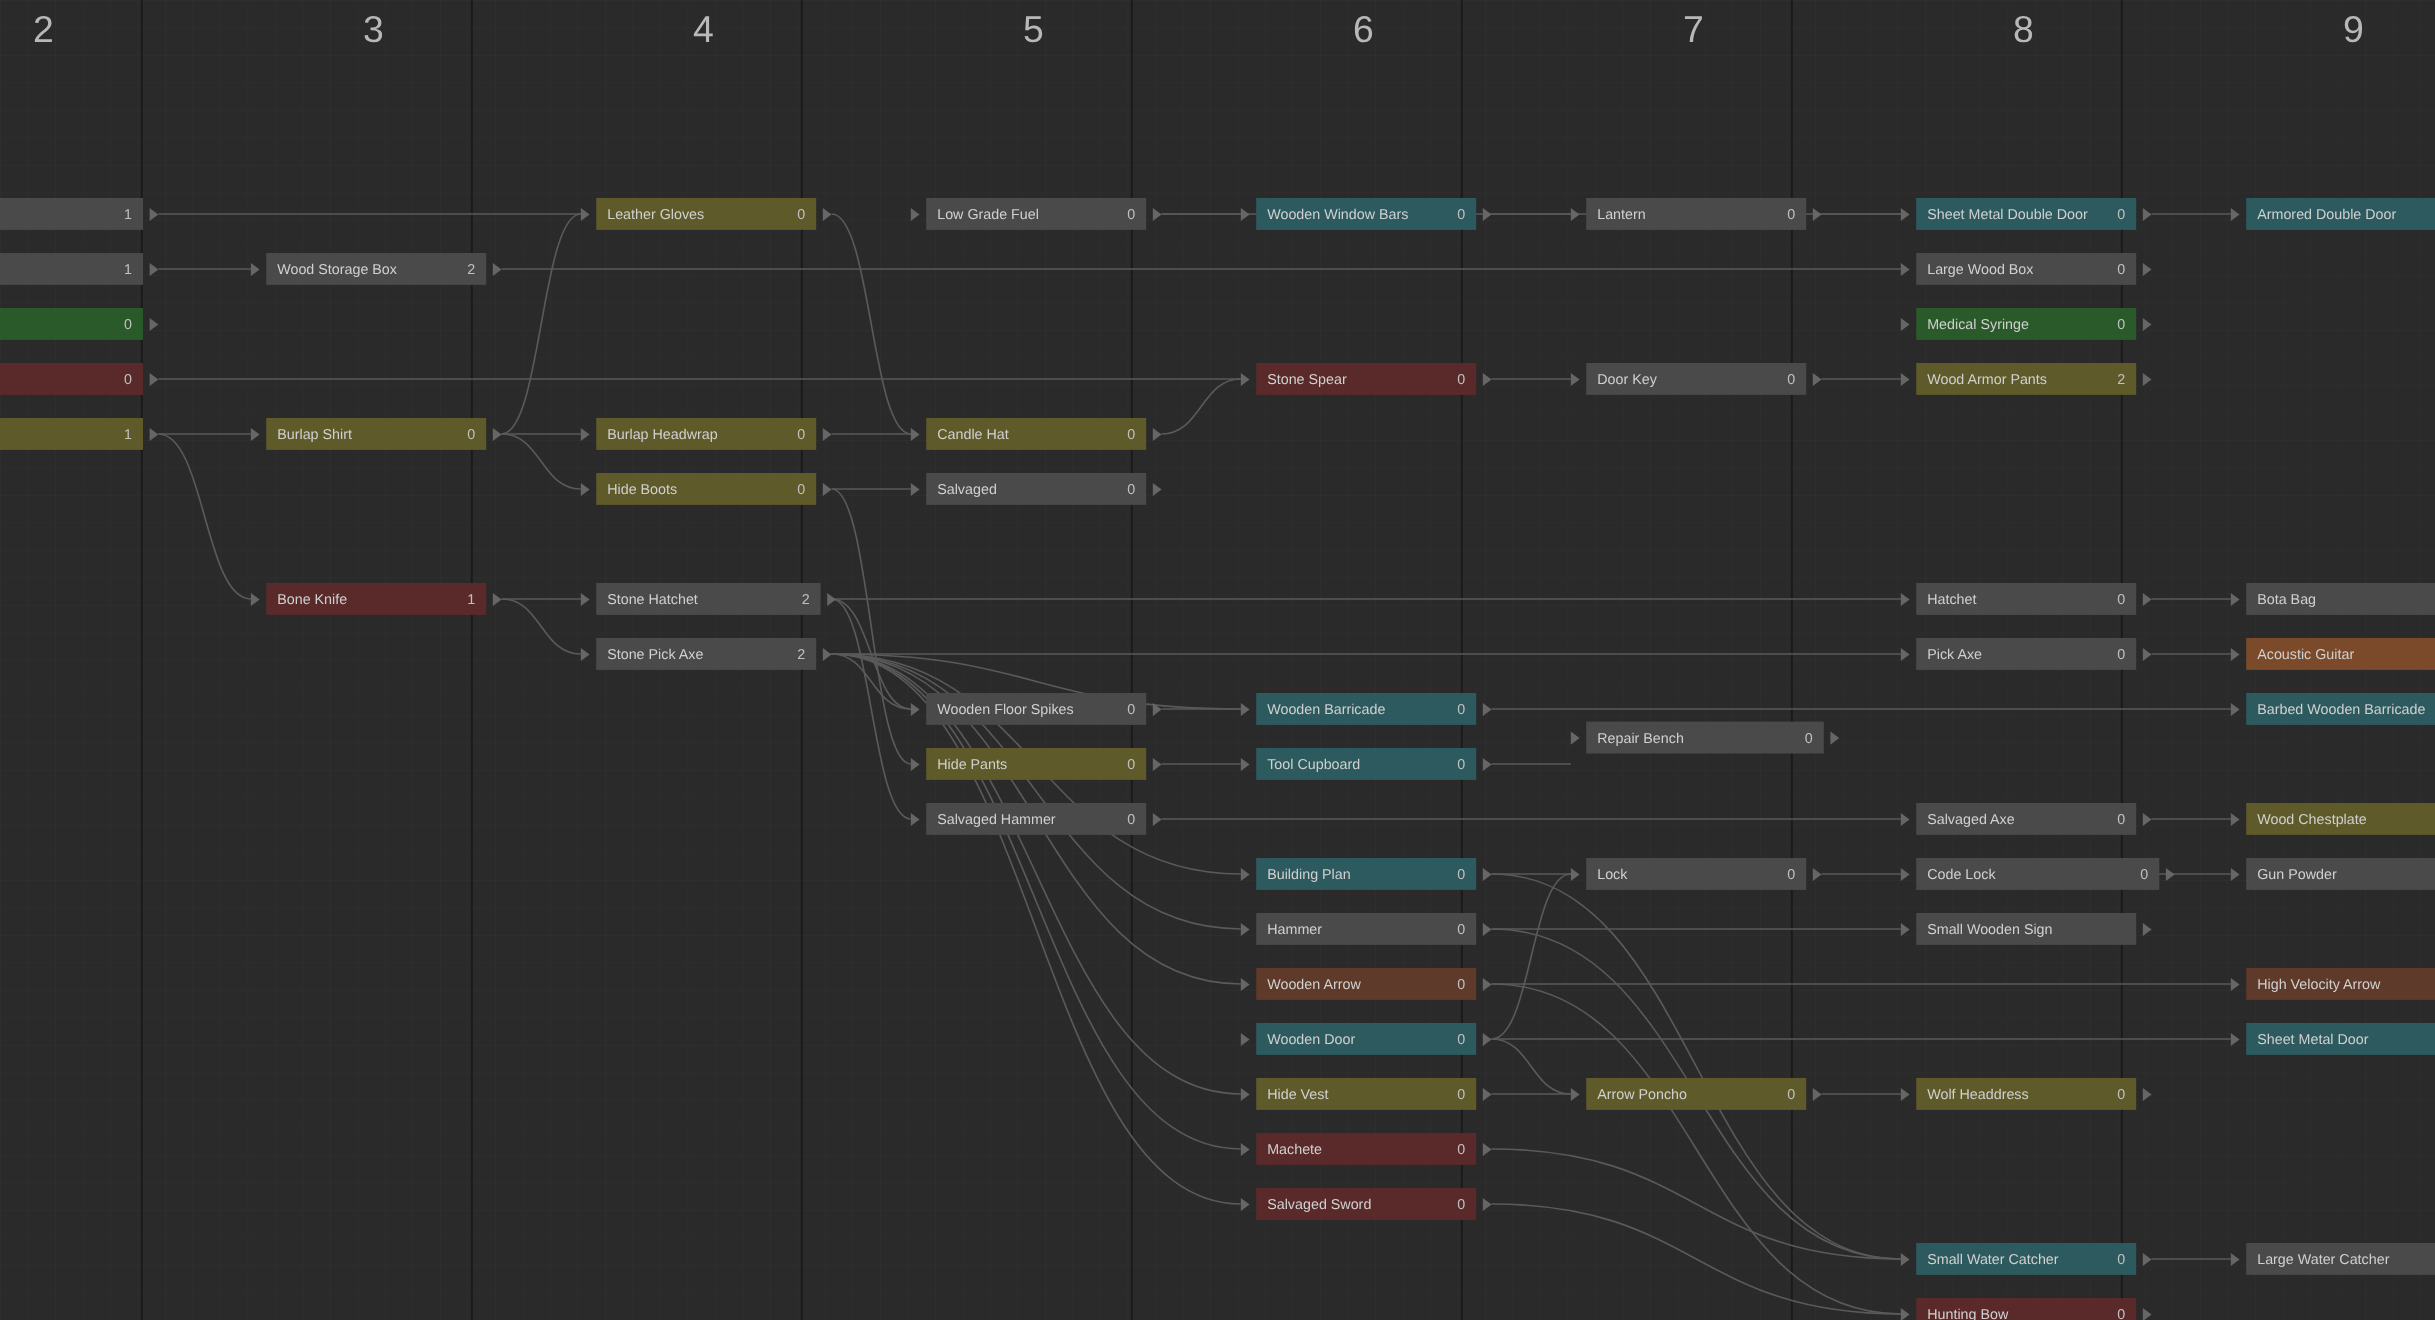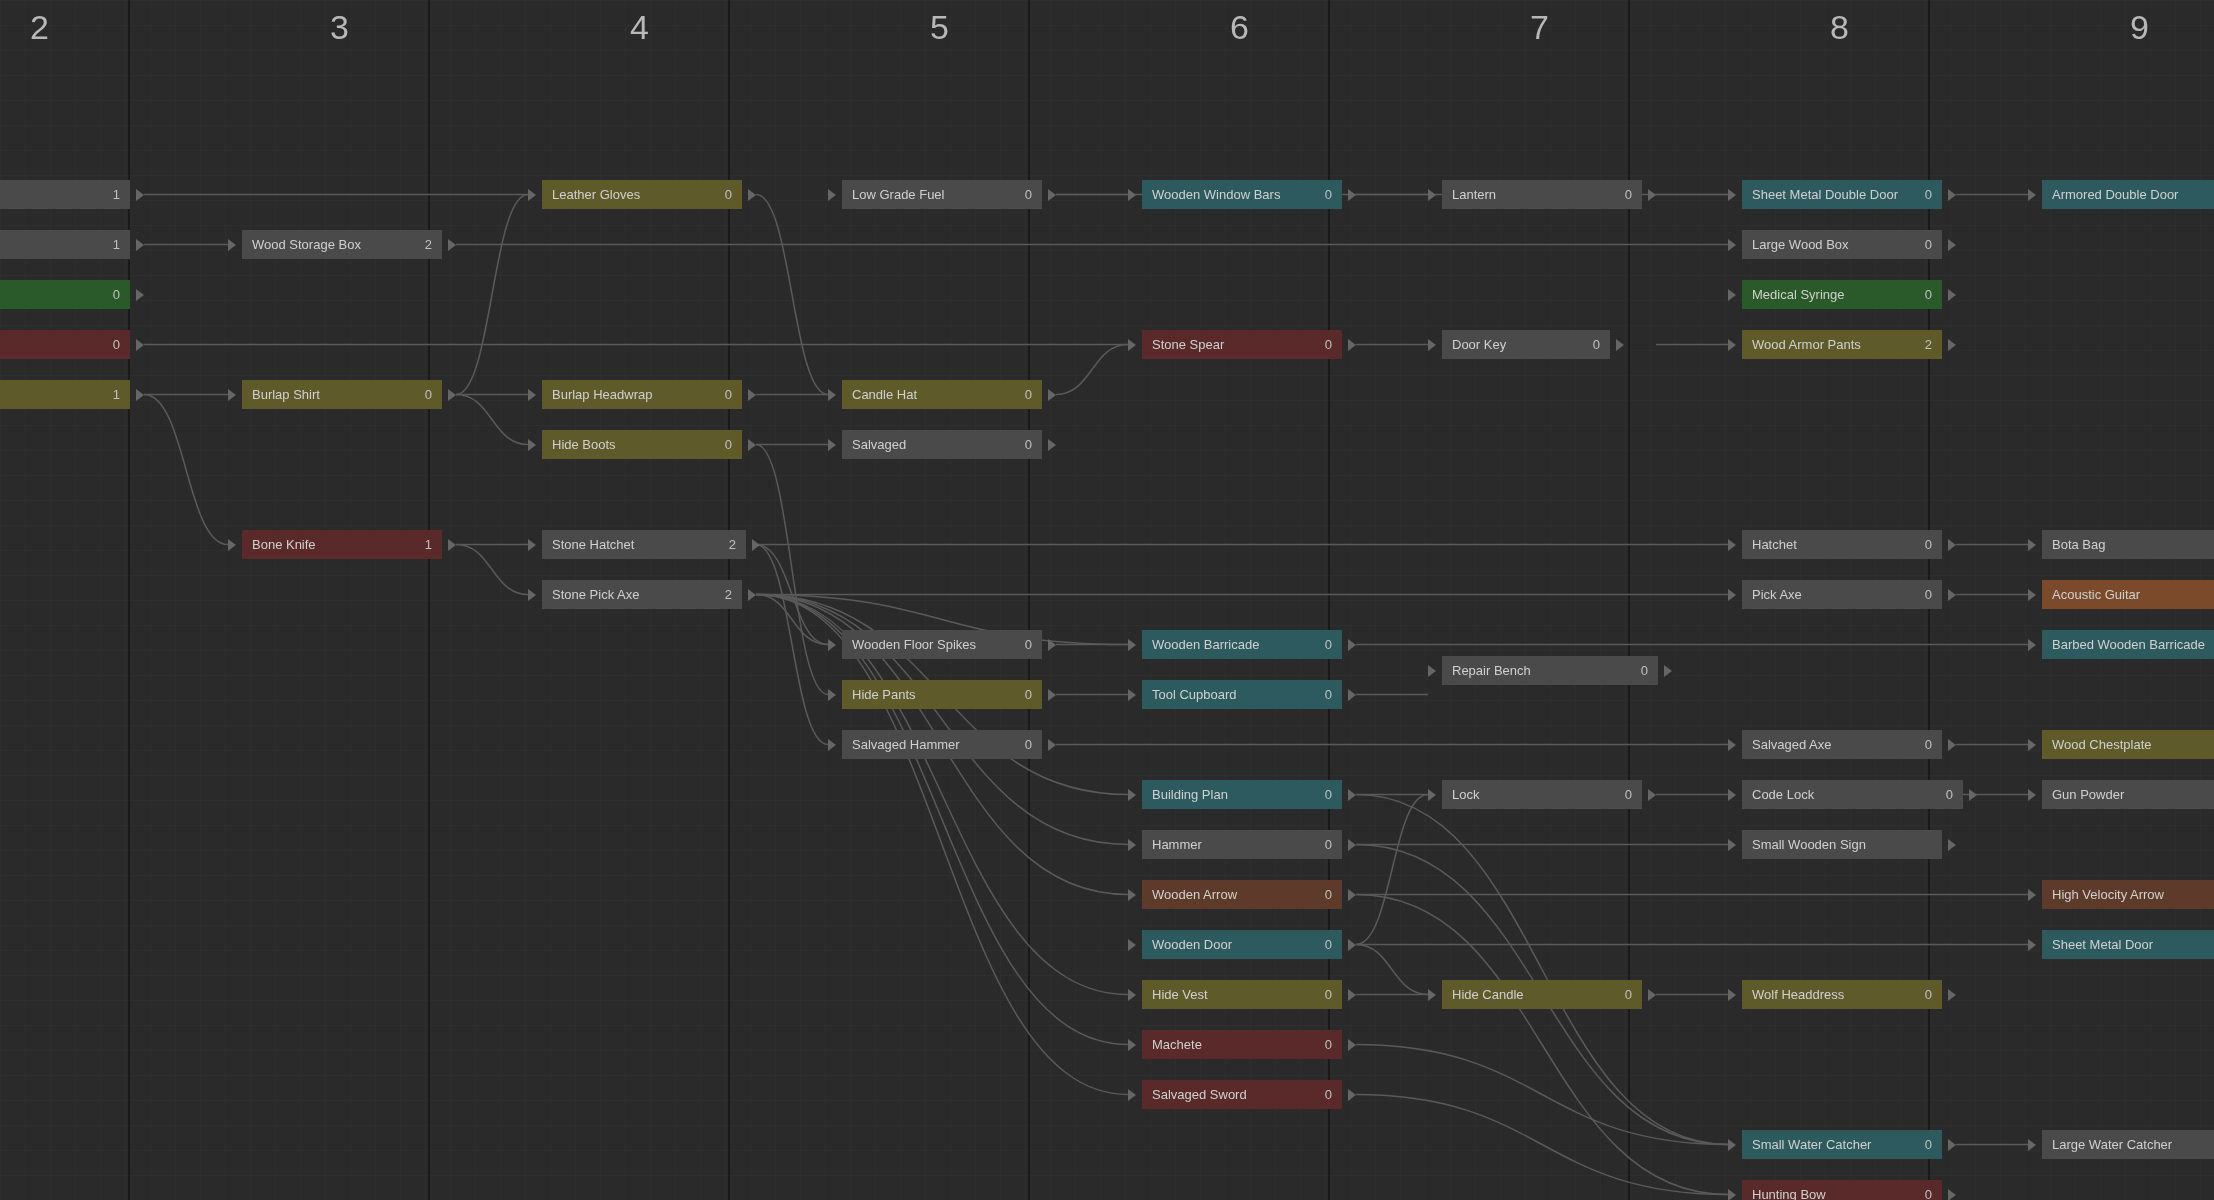--- a/index.html
+++ b/index.html
@@ -209,34 +209,34 @@
       <span class="count">0</span>
     </div>
     <div class="node c-red" style="left: 1142px; top: 1080px; width: 200px;">
       <span>Salvaged Sword</span>
       <span class="count">0</span>
     </div>
     <div class="node c-gray" style="left: 1442px; top: 180px; width: 200px;">
       <span>Lantern</span>
       <span class="count">0</span>
     </div>
-    <div class="node c-gray" style="left: 1442px; top: 330px; width: 168px;">
+    <div class="node c-gray" style="left: 1442px; top: 330px; width: 200px;">
       <span>Door Key</span>
       <span class="count">0</span>
     </div>
     <div class="node c-gray" style="left: 1442px; top: 656px; width: 216px;">
       <span>Repair Bench</span>
       <span class="count">0</span>
     </div>
     <div class="node c-gray" style="left: 1442px; top: 780px; width: 200px;">
       <span>Lock</span>
       <span class="count">0</span>
     </div>
     <div class="node c-olive" style="left: 1442px; top: 980px; width: 200px;">
-      <span>Hide Candle</span>
+      <span>Arrow Poncho</span>
       <span class="count">0</span>
     </div>
     <div class="node c-teal" style="left: 1742px; top: 180px; width: 200px;">
       <span>Sheet Metal Double Door</span>
       <span class="count">0</span>
     </div>
     <div class="node c-gray" style="left: 1742px; top: 230px; width: 200px;">
       <span>Large Wood Box</span>
       <span class="count">0</span>
     </div>

